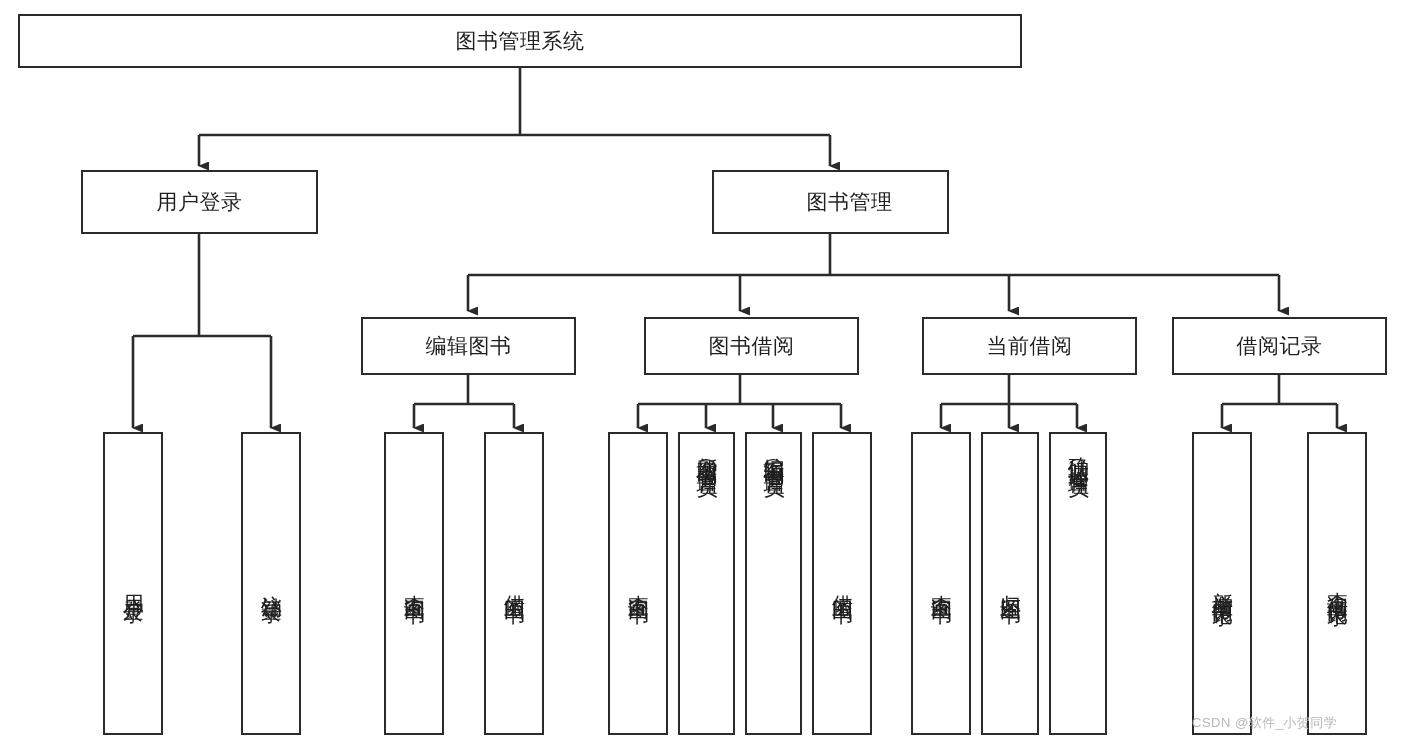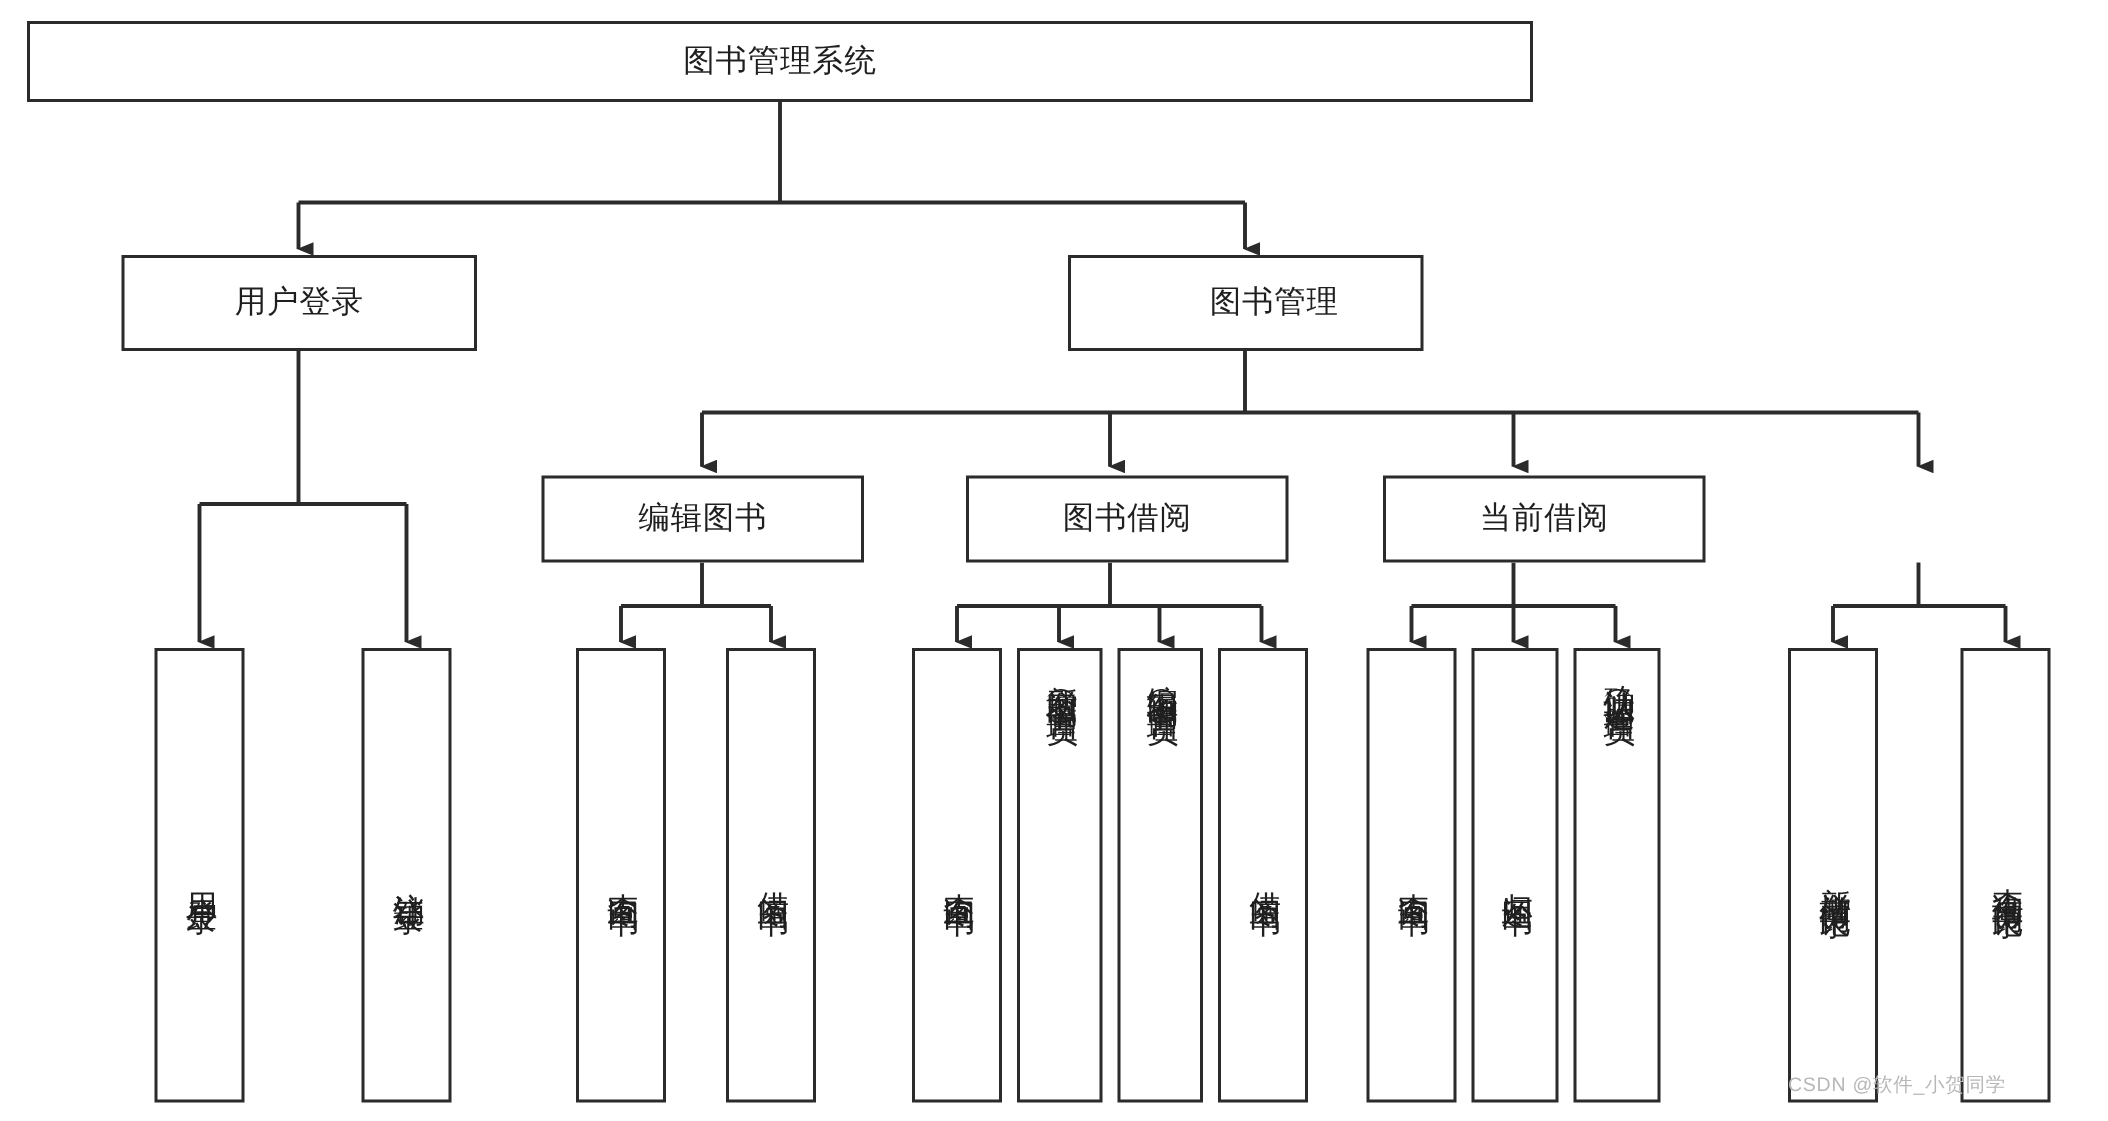--- a/index.html
+++ b/index.html
@@ -159,20 +159,23 @@
   </div>
 
   <div class="node-box" style="left:632px; top:317px; width:215px; height:58px;margin-left:12px;">
     <span class="node-label">图书借阅</span>
   </div>
 
   <div class="node-box" style="left:902px; top:317px; width:215px; height:58px;margin-left:20px;">
     <span class="node-label">当前借阅</span>
   </div>
 
+  <div class="node-box" style="left:1172px; top:317px; width:215px; height:58px;">
+    <span class="node-label">借阅记录</span>
+  </div>
 
   <div class="node-box vertical centered" style="left:103px; top:432px; width:60px; height:303px;">
     <span class="node-label vertical">用户登录</span>
   </div>
 
   <div class="node-box vertical centered" style="left:241px; top:432px; width:60px; height:303px;">
     <span class="node-label vertical">注销登录</span>
   </div>
 
   <div class="node-box vertical centered" style="left:384px; top:432px; width:60px; height:303px;">

